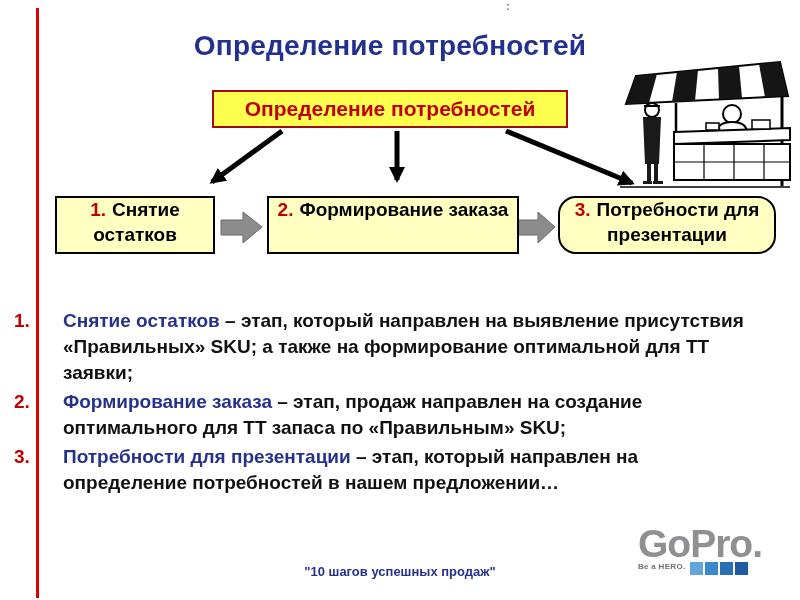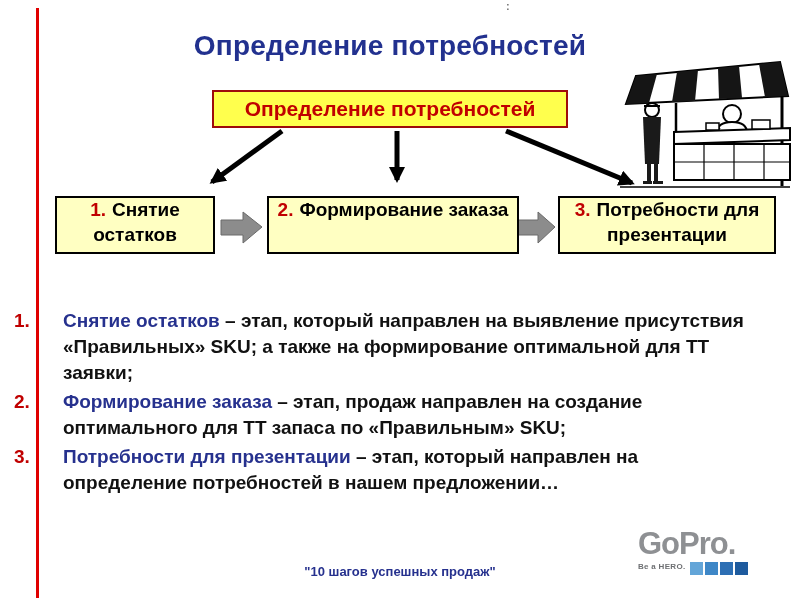--- a/index.html
+++ b/index.html
@@ -21,33 +21,33 @@
   }
   .diagram-svg{position:absolute;left:0;top:0;width:800px;height:300px;pointer-events:none;}
   .fbox{
     position:absolute;top:196px;height:58px;background:#ffffc2;border:2px solid #000;
     display:flex;align-items:flex-start;justify-content:center;text-align:center;
     font-size:19px;font-weight:bold;color:#000;line-height:1.3;padding:0 5px;box-sizing:border-box;
   }
   .fbox .num{color:#c00000;margin-right:6px;}
   .box1{left:55px;width:160px;}
   .box2{left:267px;width:252px;}
-  .box3{left:558px;width:218px;}
+  .box3{left:558px;width:218px;border-radius:18px;}
   .stall-svg{position:absolute;left:614px;top:56px;width:178px;height:138px;}
   .list{position:absolute;left:14px;top:308px;width:730px;}
   .item{display:flex;margin-bottom:3px;font-size:19px;font-weight:bold;line-height:26px;}
   .inum{width:38px;flex:0 0 38px;color:#c00000;}
   .itext{flex:1;color:#111;max-width:692px;margin-left:11px;}
   .lead{color:#26318e;}
   .footer{
     position:absolute;left:0;right:0;top:564px;text-align:center;
     font-size:13px;font-weight:bold;color:#26318e;
   }
   .logo{position:absolute;left:638px;top:528px;width:152px;}
-  .logo-word{font-size:31px;font-weight:bold;color:#8e9093;letter-spacing:-1px;line-height:32px;}
+  .logo-word{font-size:39px;font-weight:bold;color:#8e9093;letter-spacing:-1px;line-height:32px;}
   .logo-row{display:flex;align-items:flex-start;margin-top:2px;}
   .logo-tag{font-size:8px;color:#6d6f72;font-weight:bold;margin-right:5px;letter-spacing:0.3px;}
   .sq{width:13px;height:13px;display:inline-block;margin-right:2px;}
   .sq1{background:#63a5d8;}.sq2{background:#3e87c7;}.sq3{background:#2d6fb4;}.sq4{background:#1e5b9e;}
 </style>
 </head>
 <body>
 
 <div class="slide">
 

